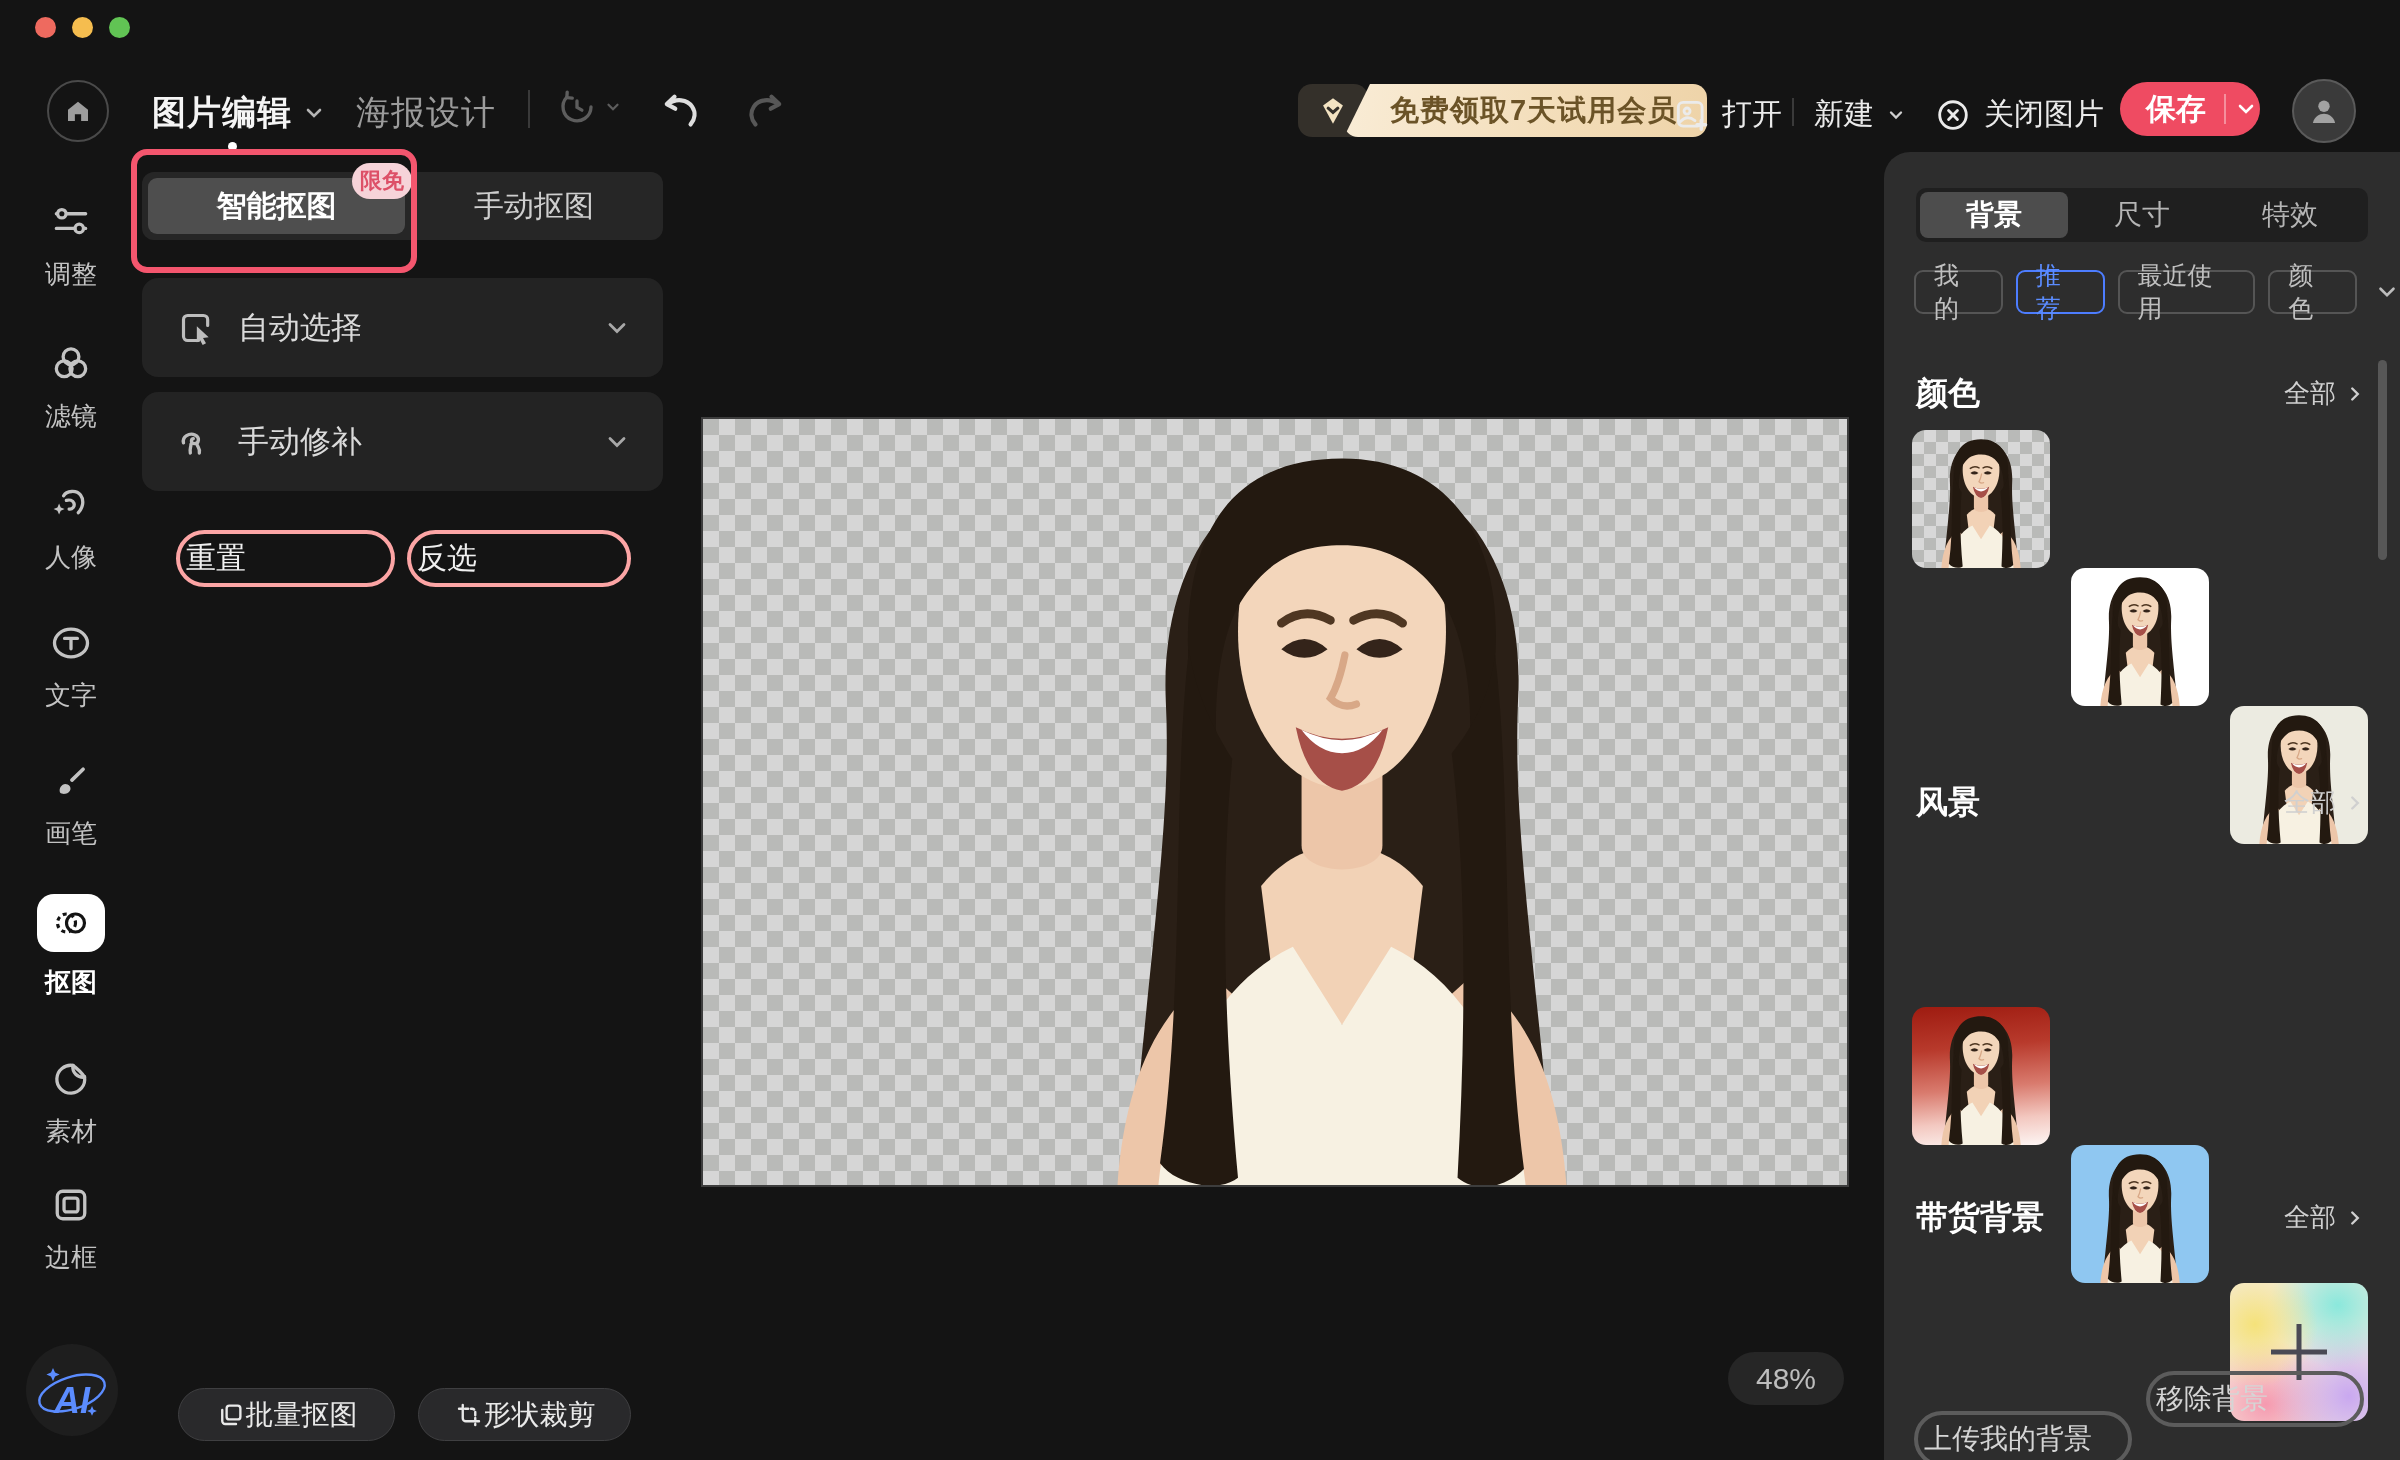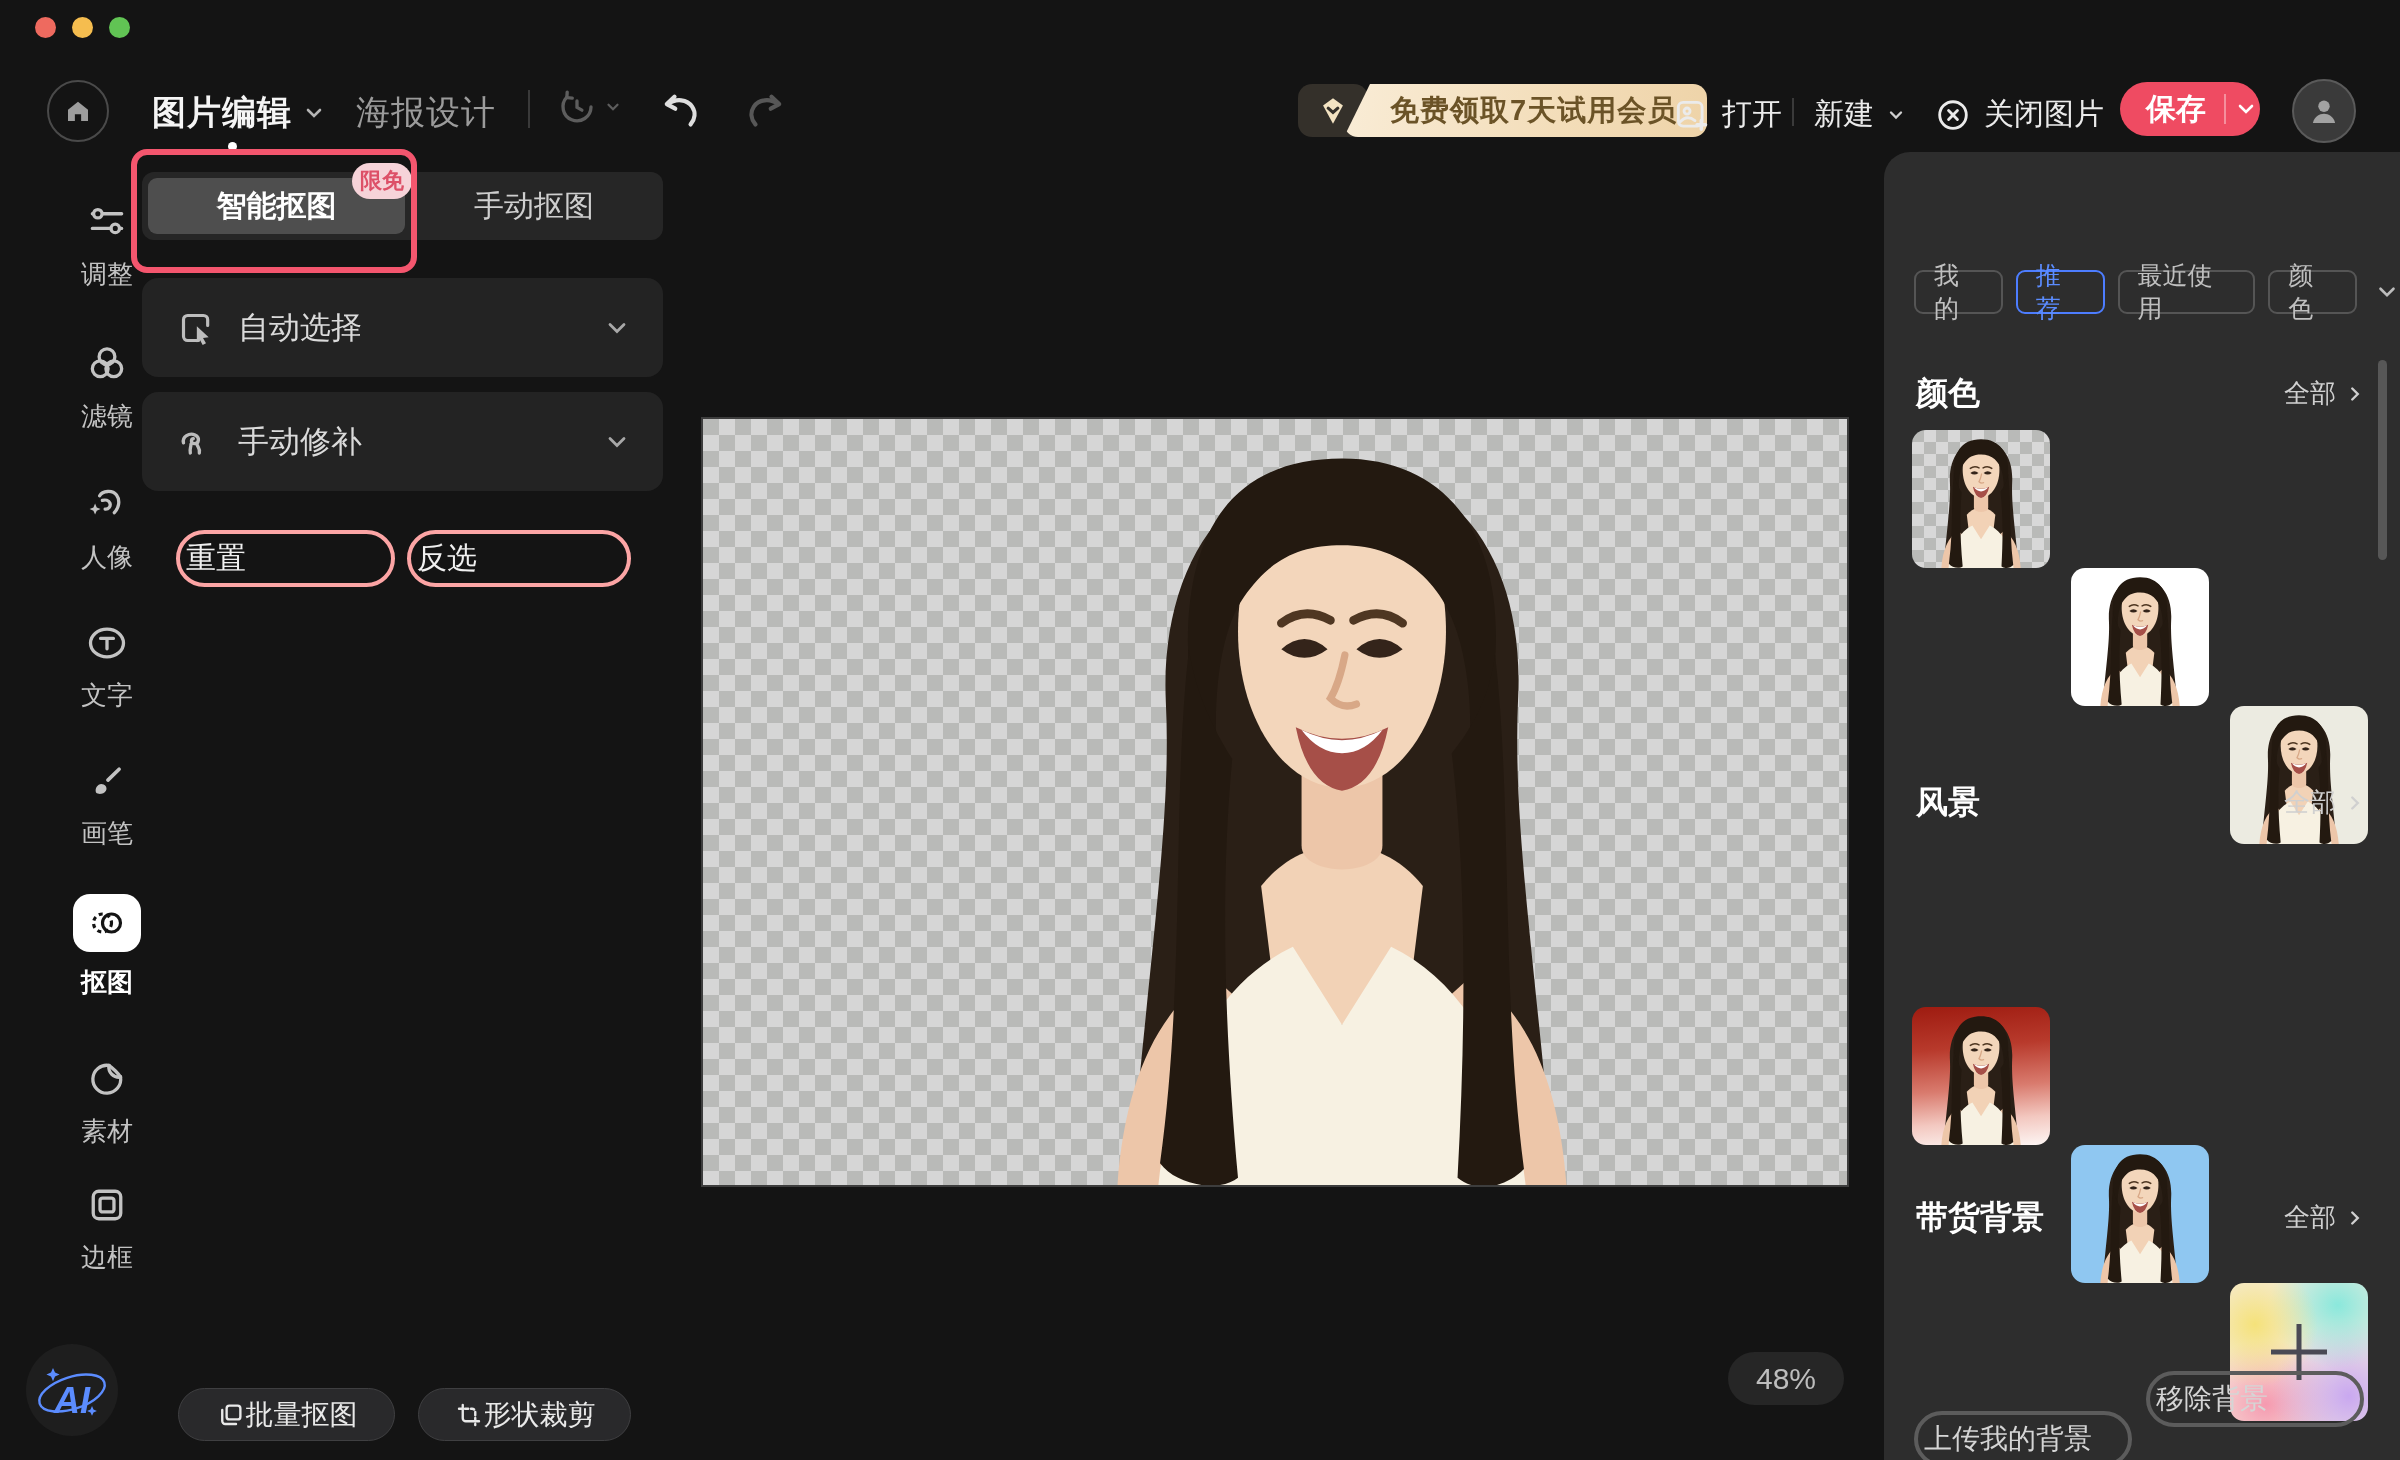--- a/index.html
+++ b/index.html
@@ -20,21 +20,21 @@
   .vip-wrap{height:53px;display:flex;align-items:stretch;}
   .vip-dark{width:70px;background:#34302a;border-radius:14px;display:flex;align-items:center;justify-content:center;}
   .vip-cream{margin-left:-24px;padding:0 30px 0 46px;display:flex;align-items:center;background:linear-gradient(100deg,#f9ecd6 0%,#f3ddb9 60%,#eed3a8 100%);border-radius:14px;clip-path:polygon(26px 0,100% 0,100% 100%,0 100%);color:#6b5327;font-size:29px;font-weight:bold;letter-spacing:1px;}
   .tb-action{display:flex;align-items:center;gap:12px;color:#ebebeb;font-size:30px;}
   .save-btn{width:140px;height:54px;background:#ef4b62;border-radius:999px;display:flex;align-items:center;color:#fff;}
   .save-btn .lbl{font-size:30px;font-weight:bold;padding-left:26px;}
   .save-btn .sep{width:2px;height:30px;background:rgba(255,255,255,.38);margin-left:18px;}
   .avatar{width:60px;height:60px;border-radius:50%;background:#3a3a3a;border:2px solid #5a5a5a;display:flex;align-items:center;justify-content:center;color:#a2a2a2;}
 
   
-  .rail-item{left:0;width:142px;display:flex;flex-direction:column;align-items:center;color:#c3c3c3;margin-left:36px;}
+  .rail-item{left:0;width:142px;display:flex;flex-direction:column;align-items:center;color:#c3c3c3;}
   .rail-item .lab{font-size:26px;margin-top:13px;color:#c3c3c3;}
   .rail-item.active .lab{color:#ffffff;font-weight:bold;}
   .rail-pill{width:68px;height:58px;background:#ffffff;border-radius:17px;display:flex;align-items:center;justify-content:center;color:#141414;}
   .ai-circle{width:92px;height:92px;border-radius:50%;background:#1e1e1e;display:flex;align-items:center;justify-content:center;position:relative;}
   .ai-text{font-size:36px;font-weight:bold;font-style:italic;color:#5b8cff;position:relative;z-index:1;margin-top:22px;}
   .ai-orbit{position:absolute;inset:0;}
 
   
   .seg-bar{background:#262626;border-radius:12px;}
   .seg-sel{background:#4e4e4e;border-radius:9px;display:flex;align-items:center;justify-content:center;color:#fff;font-size:30px;font-weight:bold;}
@@ -389,20 +389,31 @@
       <use href="#portrait"></use>
     </svg>
   </div>
 
   <div class="abs zoom-badge" style="left:1728px;top:1352px;width:116px;height:53px;">
     <span>48%</span>
   </div>
 
   <div class="abs right-panel" style="left:1884px;top:152px;width:516px;height:1308px;">
 
+    <div class="abs rp-tabs" style="left:32px;top:36px;width:452px;height:54px;">
+      <div class="rp-tab sel">
+          <span>背景</span>
+        </div>
+      <div class="rp-tab">
+          <span>尺寸</span>
+        </div>
+      <div class="rp-tab">
+          <span>特效</span>
+        </div>
+    </div>
 
     <div class="abs" style="left:30px;top:118px;display:flex;gap:13px;align-items:center;">
       <div class="chip">
           <span>我的</span>
         </div>
       <div class="chip sel">
           <span>推荐</span>
         </div>
       <div class="chip">
           <span>最近使用</span>

